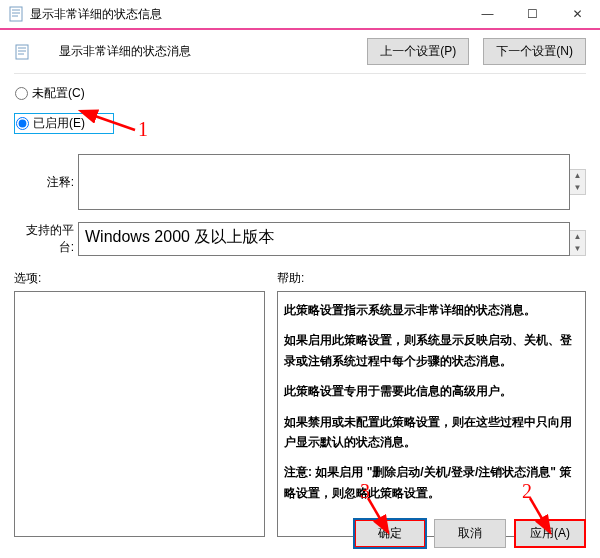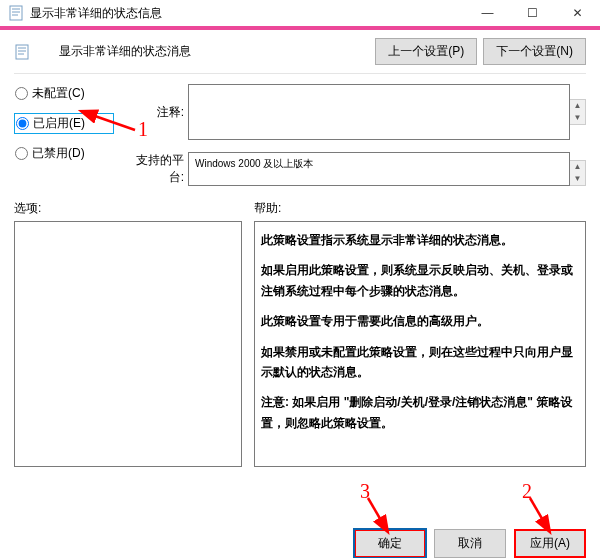--- a/index.html
+++ b/index.html
@@ -10,90 +10,90 @@
     background: #fff;
     width: 600px;
     height: 558px;
     overflow: hidden;
     position: relative;
   }
   .titlebar {
     height: 30px;
     display: flex;
     align-items: center;
-    border-bottom: 4px solid #ec4899;
+    border-bottom: 2px solid #ec4899;
   }
   .titlebar-icon {
     width: 16px; height: 16px;
     margin: 0 6px 0 8px;
     display: inline-flex;
   }
   .titlebar-title { flex: 1; font-size: 12px; color: #000; }
   .win-btns { display: flex; }
   .win-btn {
     width: 45px; height: 30px;
     display: flex; align-items: center; justify-content: center;
     color: #333;
   }
   .content { padding: 8px 14px 0 14px; }
   .header-row {
     display: flex; align-items: center; gap: 8px;
     margin-bottom: 8px;
   }
   .header-icon { width: 16px; height: 16px; display:inline-flex;}
   .header-title { font-size: 12px; margin-left: 21px; }
-  .nav-btns { margin-left: auto; display: flex; gap: 6px; }
+  .nav-btns { margin-left: auto; display: flex; gap: 14px; }
   .btn {
     background: #e1e1e1;
     border: 1px solid #adadad;
     padding: 4px 12px;
     font-size: 12px;
     font-family: inherit;
     cursor: pointer;
     min-width: 80px;
   }
   .divider { height:1px; background:#e5e5e5; margin: 6px 0 10px 0; }
-  .config-row { display: flex; gap: 10px; }
+  .config-row { display: flex; gap: 10px; flex-direction: column; }
   .radios { width: 100px; flex-shrink:0; }
   .radio-item {
     display: flex; align-items: center; gap: 4px;
     margin-bottom: 10px; font-size: 12px;
     padding:1px;
   }
   .radio-item input { margin:0; }
   .annot-red-box { border: 1px solid #0ea5e9; }
   .field-label { width:64px; text-align:right; padding-right:4px; flex-shrink:0;}
   .comment-row { display:flex; flex:1;align-items:center; }
   .comment-box {
     flex:1; height:56px; border:1px solid #7a7a7a; background:#fff;
     padding:2px; overflow:auto; resize:none; font-family:inherit; font-size:12px;
   }
   .scroll-deco { width:16px; background:#f0f0f0; border:1px solid #cdcdcd; border-left:none;
     display:flex; flex-direction:column; justify-content:space-between; align-items:center;}
   .scroll-arrow{font-size:8px;color:#606060;line-height:12px;}
   .platform-row { display:flex; margin-top:8px;align-items:flex-end;}
   .platform-box {
     flex:1; height:34px; border:1px solid #7a7a7a; background:#fff;
-    padding:4px 6px; font-size:10px; color:#000;
+    padding:4px 6px; font-size:16px; color:#000;
   }
   .lower { display:flex; gap:12px; margin-top:14px;}
-  .lower-left { width:228px; }
+  .lower-left { width:251px; }
   .lower-right { flex:1; }
   .section-label { font-size:12px; margin-bottom:4px;}
   .options-box {
     border:1px solid #7a7a7a; background:#fff;
     height:246px; padding:4px;
   }
   .help-box {
     border:1px solid #7a7a7a; background:#fff;
     height:246px; padding:8px 6px; overflow:auto; line-height:1.7;
   }
   .help-box p { margin:0 0 10px 0;font-weight:bold;}
   .footer {
-    position:absolute; bottom:0; right:14px;
+    position:absolute; bottom:10px; right:14px;
     display:flex; gap:8px;
   }
   .footer .btn { min-width:72px;}
   .btn-highlight-ok { outline:2px solid #0a64ad; outline-offset:-1px;}
   .annot-red-border { border:2px solid #ff0000 !important; }
   
   .annot { position:absolute; pointer-events:none; }
   .annot-num { color:#ff0000; font-size:20px; font-weight:normal; font-family: "Times New Roman", serif;}
   svg.sheet-icon rect{stroke:#7aa0c4;fill:#fff;}
   svg.sheet-icon line{stroke:#7aa0c4;}
@@ -139,24 +139,20 @@
 
   <div class="config-row">
     <div class="radios">
       <label class="radio-item">
         <input type="radio" name="state" style="">
         <span>未配置(C)</span>
       </label>
       <label class="radio-item annot-red-box">
         <input type="radio" name="state" checked="" style="">
         <span>已启用(E)</span>
-      </label>
-      <label class="radio-item">
-        <input type="radio" name="state" style="">
-        <span>已禁用(D)</span>
       </label>
     </div>
 
     <div style="flex:1; display:flex; flex-direction:column; gap:4px;">
       <div class="comment-row">
         <div class="field-label">注释:</div>
         <textarea class="comment-box" style=""></textarea>
         <div class="scroll-deco">
           <span class="scroll-arrow">▲</span>
           <span class="scroll-arrow">▼</span>

